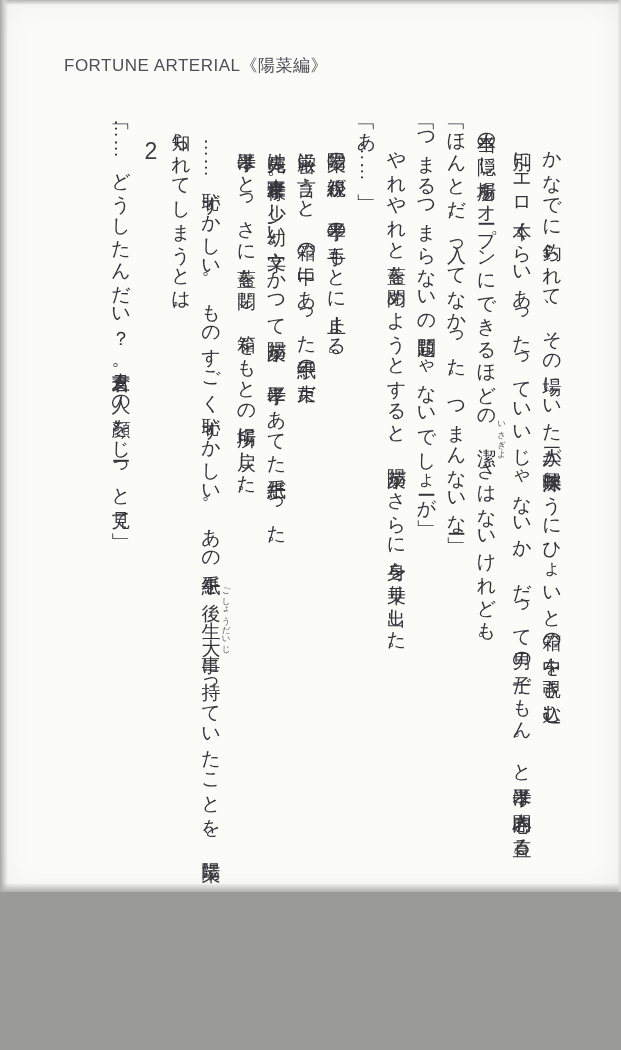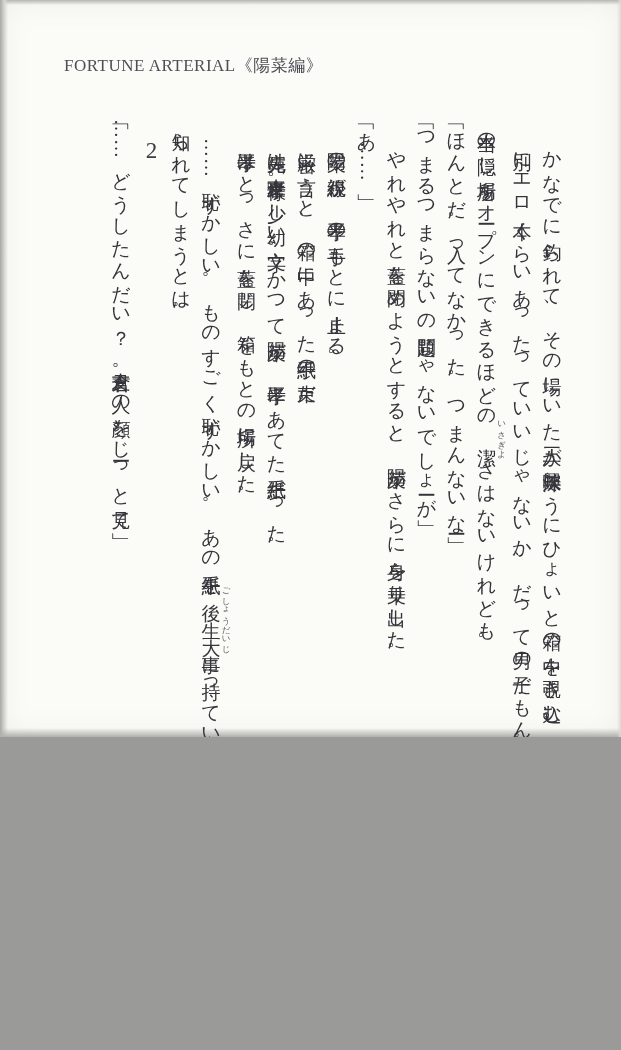--- a/index.html
+++ b/index.html
@@ -3,25 +3,25 @@
 <meta charset="utf-8">
 <style>
   html, body {
     margin: 0;
     padding: 0;
     background: #9a9a98;
   }
   .page {
     position: relative;
     width: 621px;
-    height: 737px;
+    height: 892px;
     background: #fbfbf8;
     overflow: hidden;
     box-shadow: inset 0 0 30px rgba(120,120,115,0.12);
-    font-family: Liberation Serif, serif;
+    font-family: Liberation Sans, sans-serif;
   }
   
   .edge-left {
     position: absolute; left: 0; top: 0; width: 8px; height: 100%;
     background: linear-gradient(to right, #a8a8a5, #d6d6d3 55%, rgba(251,251,248,0));
   }
   .edge-top {
     position: absolute; left: 0; top: 0; width: 100%; height: 5px;
     background: linear-gradient(to bottom, #b5b5b2, rgba(251,251,248,0));
   }

